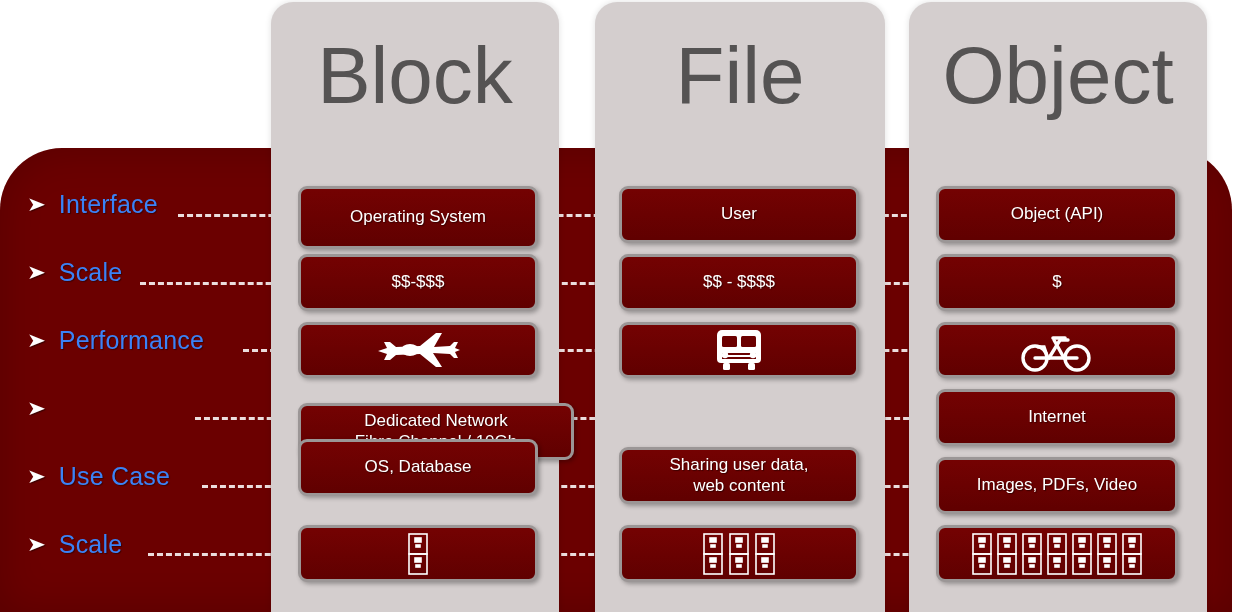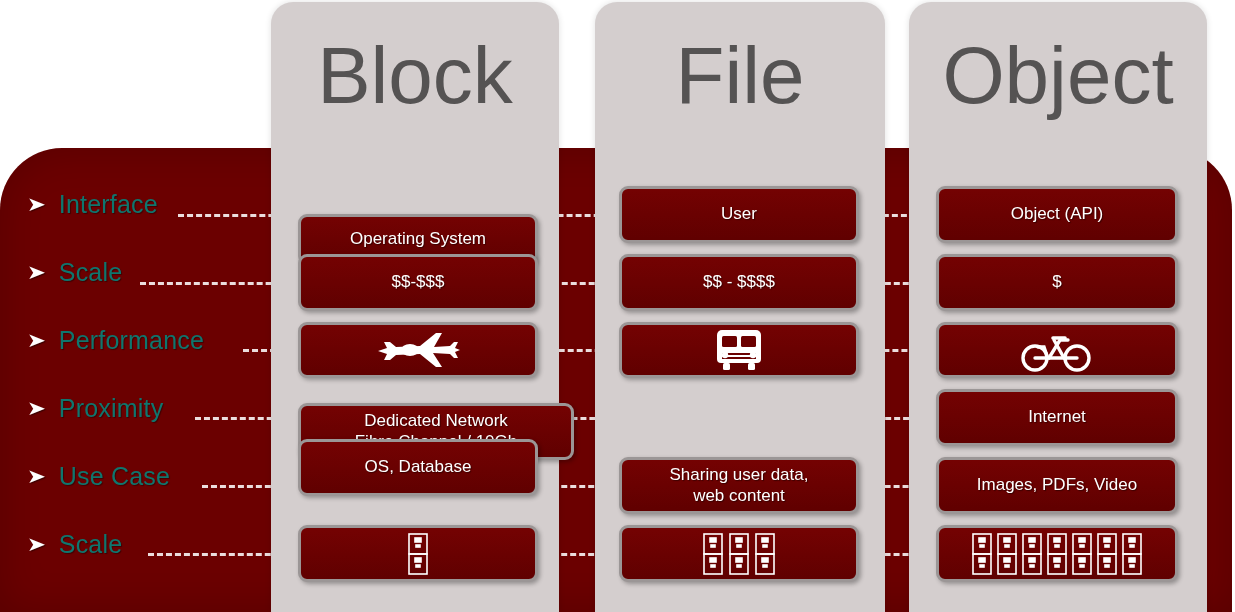--- a/index.html
+++ b/index.html
@@ -60,21 +60,21 @@
   .bullet {
     color: #ffffff;
     font-size: 20px;
     line-height: 1;
     margin-right: 14px;
     display: inline-block;
     transform: scaleX(1.15);
     text-shadow: 1px 1px 1px rgba(0,0,0,0.45);
   }
   .criteria-label {
-    color: #0f766e;
+    color: #3b82f6;
     font-size: 25px;
     letter-spacing: 0.2px;
     text-shadow: 1px 1px 1px rgba(0,0,0,0.4);
   }
 
   
   .dash-layer {
     position: absolute;
     left: 0;
     top: 148px;
@@ -181,36 +181,35 @@
     <div class="criteria-row" style="top:76px;">
       <span class="bullet">➤</span>
       <span class="criteria-label">Scale</span>
     </div>
     <div class="criteria-row" style="top:144px;">
       <span class="bullet">➤</span>
       <span class="criteria-label">Performance</span>
     </div>
     <div class="criteria-row" style="top:212px;">
       <span class="bullet">➤</span>
-      <span class="criteria-label">Proximity</span>
     </div>
     <div class="criteria-row" style="top:280px;">
       <span class="bullet">➤</span>
       <span class="criteria-label">Use Case</span>
     </div>
     <div class="criteria-row" style="top:348px;">
       <span class="bullet">➤</span>
       <span class="criteria-label">Scale</span>
     </div>
   </div>
 
   <div class="col-panel block">
     <div class="col-title">Block</div>
   </div>
-  <div class="cell" style="left:298px; top:186px; width:240px; height:51px;margin-top:28px;">
+  <div class="cell" style="left:298px; top:186px; width:240px; height:63px;">
     <span class="cell-text">Operating  System</span>
   </div>
   <div class="cell" style="left:298px; top:254px; width:240px; height:57px;">
     <span class="cell-text">$$-$$$</span>
   </div>
   <div class="cell" style="left:298px; top:322px; width:240px; height:56px;">
     <span class="icon-wrap">
       <svg width="84" height="38" viewBox="0 0 84 38" fill="#ffffff">
         <path d="M60 2 L66 2 L58 16 L74 15 L78 11 L82 11 L79 17 L84 19 L79 21 L82 27 L78 27 L74 23 L57 22 L66 36 L60 36 L44 23 L20 24 L14 29 L8 29 L11 23 L2 20 L11 17 L8 11 L14 11 L20 16 L44 15 Z"></path>
         <ellipse cx="34" cy="19" rx="9" ry="6"></ellipse>
@@ -255,21 +254,21 @@
         <rect x="27" y="8" width="15" height="11" rx="1.5" fill="#6b0000"></rect>
         <rect x="8" y="25" width="34" height="2" fill="#6b0000"></rect>
         <rect x="8" y="29" width="34" height="2" fill="#6b0000"></rect>
         <circle cx="11" cy="27" r="3.2"></circle>
         <circle cx="39" cy="27" r="3.2"></circle>
         <rect x="9" y="35" width="7" height="7" rx="1.5"></rect>
         <rect x="34" y="35" width="7" height="7" rx="1.5"></rect>
       </svg>
     </span>
   </div>
-  <div class="cell" style="left:619px; top:457px; width:240px; height:57px;">
+  <div class="cell" style="left:619px; top:447px; width:240px; height:57px;">
     <span class="cell-text">Sharing user data,
 web content</span>
   </div>
   <div class="cell" style="left:619px; top:525px; width:240px; height:57px;">
     <span class="cab-row">
       <svg width="22" height="44" viewBox="0 0 22 44" fill="none" stroke="#ffffff" stroke-width="1.6">
         <rect x="2" y="2" width="18" height="20"></rect>
           <rect x="2" y="22" width="18" height="20"></rect>
         <rect x="8" y="6" width="6" height="4" fill="#ffffff"></rect>
           <rect x="9" y="13" width="4" height="2" fill="#ffffff"></rect>

